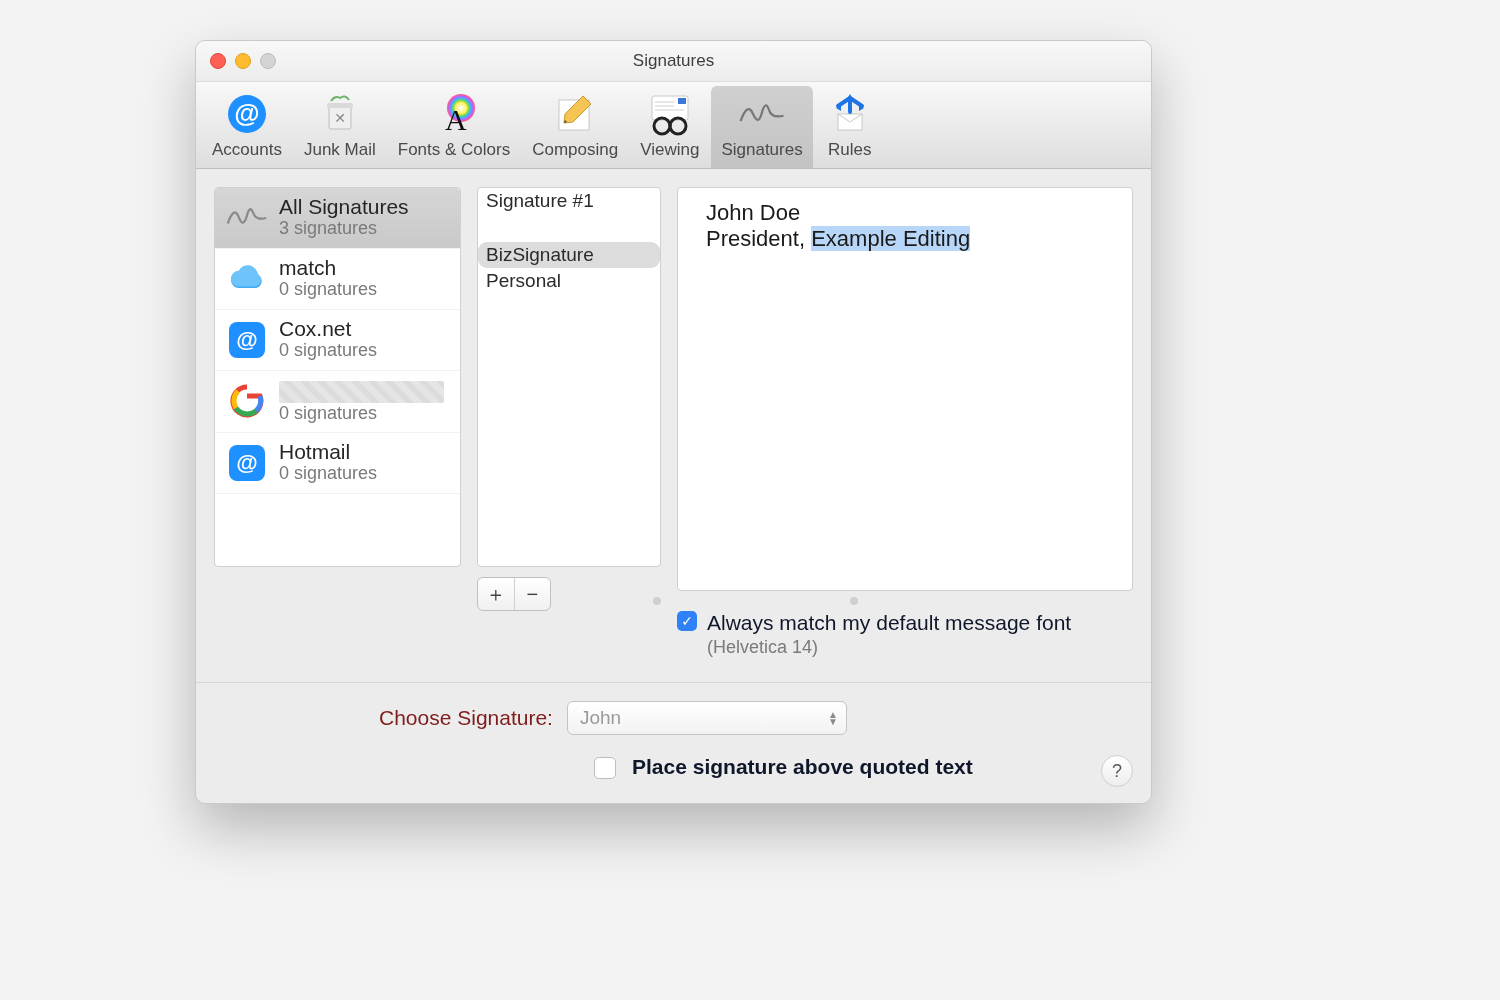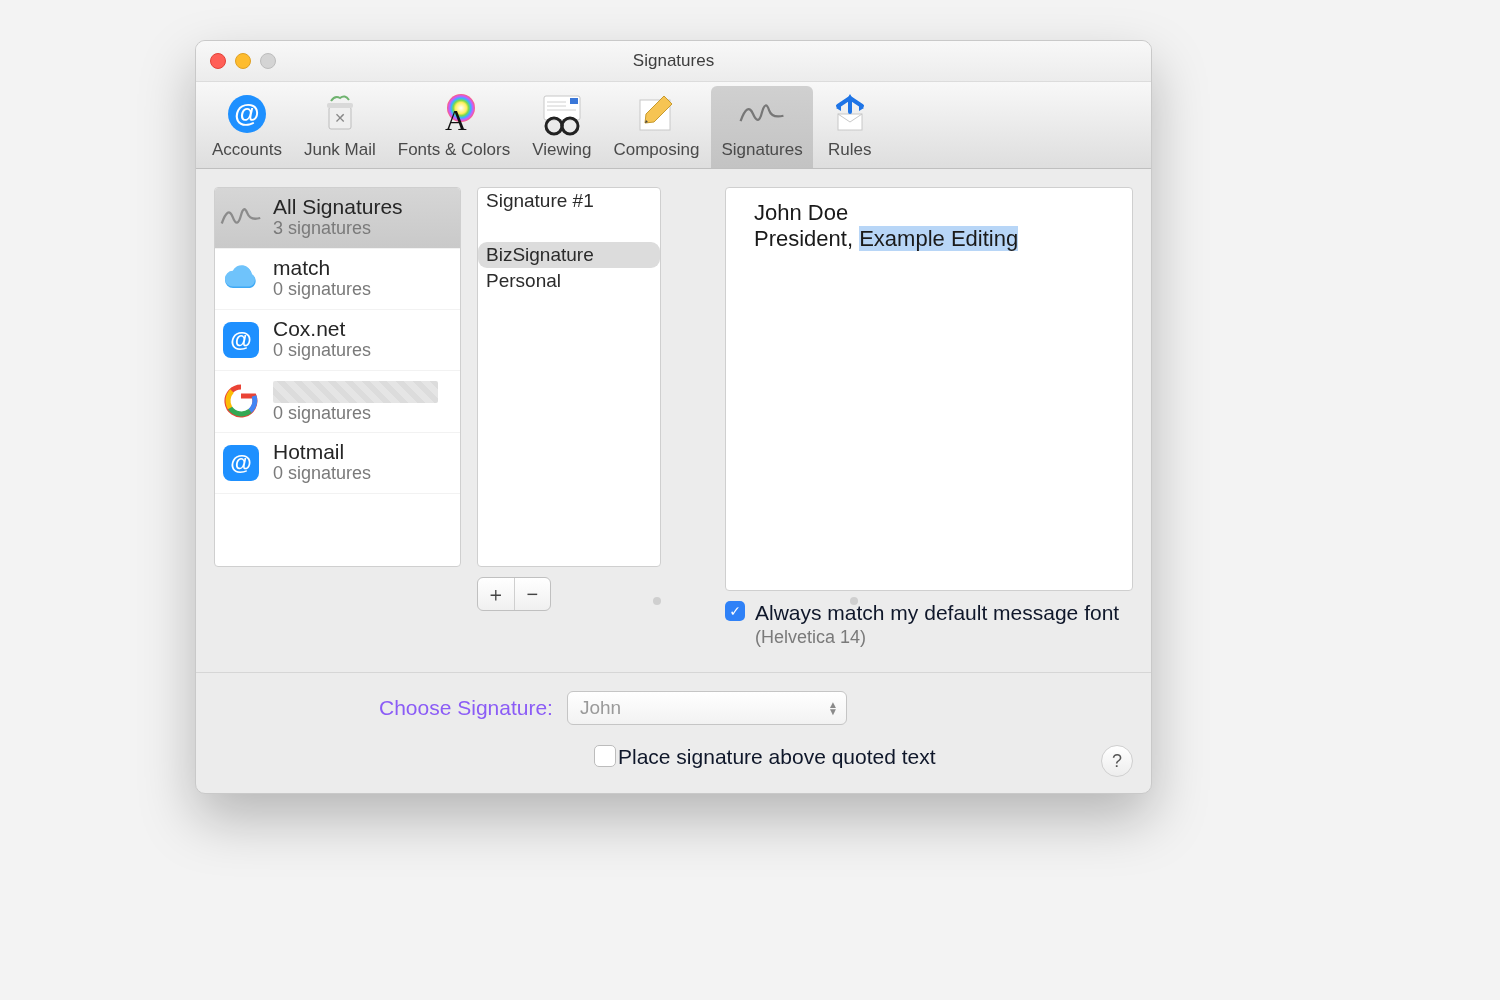--- a/index.html
+++ b/index.html
@@ -65,67 +65,67 @@
   .body{padding:18px;}
   .cols{display:flex;gap:16px;}
   .panel{
     background:var(--panel-bg);border:1px solid var(--inner-border);
     border-radius:4px;overflow:hidden;
   }
   
   .accounts{width:245px;height:378px;}
   .acc-row{
     display:flex;align-items:flex-start;gap:10px;
-    padding:8px 4px;border-bottom:1px solid #f2f2f2;
+    padding:8px 10px;border-bottom:1px solid #f2f2f2;
   }
   .acc-row.selected{background:linear-gradient(#d6d6d6,#c9c9c9);}
   .acc-texts{display:flex;flex-direction:column;}
   .acc-name{font-size:21px;color:#262626;line-height:1.05;}
   .acc-sub{font-size:18px;color:var(--subtext);}
   .acc-icn{width:44px;height:44px;display:flex;align-items:center;justify-content:center;}
   .tile{width:36px;height:36px;border-radius:8px;display:flex;align-items:center;justify-content:center;background:var(--blue-tile);color:#fff;font-size:22px;font-weight:600;}
   .redacted{width:165px;height:22px;background:repeating-linear-gradient(45deg,#e5e5e5,#e5e5e5 6px,#dcdcdc 6px,#dcdcdc 12px);border-radius:2px;margin-top:2px;}
   
   .siglist-col{display:flex;flex-direction:column;gap:10px;}
   .siglist{width:182px;height:378px;}
   .sig-item{font-size:19px;padding:2px 8px;border-radius:9px;}
   .sig-item.selected{background:var(--list-sel);margin-top:28px;}
   .pm-btns{display:flex;border:1px solid #c0c0c0;border-radius:6px;overflow:hidden;width:72px;height:32px;background:linear-gradient(#fff,#f0f0f0);align-self:flex-start;}
   .pm{flex:1;display:flex;align-items:center;justify-content:center;font-size:20px;color:#444;border-right:1px solid #cfcfcf;}
   .pm:last-child{border-right:none;}
   
-  .editor-col{display:flex;flex-direction:column;gap:10px;flex:1;margin-left:48px;}
+  .editor-col{display:flex;flex-direction:column;gap:20px;flex:1;}
   .editor{height:378px;padding:12px 28px;font-size:22px;color:#1a1a1a;}
   .editor .line2 .hl{background:var(--highlight);}
   .opt-row{display:flex;align-items:flex-start;gap:10px;}
   .checkbox{
     width:20px;height:20px;border-radius:5px;background:var(--accent);
     display:inline-flex;align-items:center;justify-content:center;color:#fff;font-size:14px;flex:0 0 auto;
   }
   .checkbox.unchecked{background:#fff;border:1px solid #bcbcbc;}
   .opt-texts{display:flex;flex-direction:column;}
   .opt-label{font-size:21px;color:#0f172a;}
   .opt-sub{font-size:18px;color:var(--subtext);margin-top:2px;}
   
   .drag-dot{width:8px;height:8px;border-radius:50%;background:#cfcfcf;position:absolute;}
   
   .dd1{left:457px;top:428px;}
   .dd2{left:654px;top:428px;}
   
   .hr{height:1px;background:var(--line);margin:24px -18px 18px -18px;}
   .bottom{display:flex;flex-direction:column;gap:20px;align-items:flex-start;padding-left:165px;position:relative;padding-bottom:6px;}
   .row-choose{display:flex;align-items:center;gap:14px;}
-  .choose-label{font-size:21px;color:#8b5cf6;}
+  .choose-label{font-size:21px;color:#7f1d1d;}
   .popup{
     width:258px;height:32px;border:1px solid #c5c5c5;border-radius:6px;
     background:linear-gradient(#fff,#f2f2f2);
     display:flex;align-items:center;justify-content:space-between;padding:0 8px 0 12px;color:#9a9a9a;font-size:19px;
   }
   .stepper{display:flex;flex-direction:column;line-height:7px;color:#8a8a8a;font-size:10px;}
-  .row-place{display:flex;align-items:flex-start;gap:2px;margin-left:215px;}
+  .row-place{display:flex;align-items:flex-end;gap:16px;margin-left:215px;font-weight:bold;}
   .help{
     position:absolute;right:0;bottom:-2px;width:30px;height:30px;border-radius:50%;
     border:1px solid #cfcfcf;background:linear-gradient(#fff,#ededed);
     display:flex;align-items:center;justify-content:center;color:#555;font-size:18px;
   }
   
   svg{display:block;}
 </style>
 </head>
 <body>
@@ -182,45 +182,45 @@
               </defs>
           <circle cx="30" cy="16" r="14" fill="url(#cw)"></circle>
           <text x="14" y="38" font-size="30" font-family="Georgia,serif" fill="#111">A</text>
         </svg>
       </span>
       <span class="tb-label">Fonts &amp; Colors</span>
     </div>
 
     <div class="tb-item">
       <span class="tb-icon">
+        <svg width="44" height="44" viewBox="0 0 44 44">
+              <rect x="6" y="8" width="30" height="30" fill="#fff" stroke="#c8c8c8"></rect>
+              <path d="M30 4 l8 8 -18 18 -9 1 1 -9 z" fill="#f6c453" stroke="#c79a2e"></path>
+              <path d="M11 31 l3 -1 -2 -2 z" fill="#444"></path>
+            </svg>
+      </span>
+      <span class="tb-label">Composing</span>
+    </div>
+
+    <div class="tb-item">
+      <span class="tb-icon">
         <svg width="48" height="44" viewBox="0 0 48 44">
           <rect x="6" y="4" width="36" height="24" rx="2" fill="#fff" stroke="#c8c8c8"></rect>
           <rect x="32" y="6" width="8" height="6" fill="#3a77d8"></rect>
           <line x1="9" y1="10" x2="28" y2="10" stroke="#d0d0d0"></line>
               <line x1="9" y1="14" x2="28" y2="14" stroke="#d0d0d0"></line>
               <line x1="9" y1="18" x2="38" y2="18" stroke="#d0d0d0"></line>
           <circle cx="16" cy="34" r="8" fill="none" stroke="#222" stroke-width="3"></circle>
           <circle cx="32" cy="34" r="8" fill="none" stroke="#222" stroke-width="3"></circle>
           <path d="M24 34 q0 -4 0 0" stroke="#222" stroke-width="3" fill="none"></path>
         </svg>
       </span>
       <span class="tb-label">Viewing</span>
     </div>
 
-    <div class="tb-item">
-      <span class="tb-icon">
-        <svg width="44" height="44" viewBox="0 0 44 44">
-              <rect x="6" y="8" width="30" height="30" fill="#fff" stroke="#c8c8c8"></rect>
-              <path d="M30 4 l8 8 -18 18 -9 1 1 -9 z" fill="#f6c453" stroke="#c79a2e"></path>
-              <path d="M11 31 l3 -1 -2 -2 z" fill="#444"></path>
-            </svg>
-      </span>
-      <span class="tb-label">Composing</span>
-    </div>
-
     <div class="tb-item selected">
       <span class="tb-icon">
         <svg width="56" height="40" viewBox="0 0 56 40">
               <path d="M4 28 q8 -22 14 -8 q6 14 10 -2 q4 -14 8 -2 q3 9 16 6" fill="none" stroke="#777" stroke-width="2.5"></path>
             </svg>
       </span>
       <span class="tb-label">Signatures</span>
     </div>
 
     <div class="tb-item">

